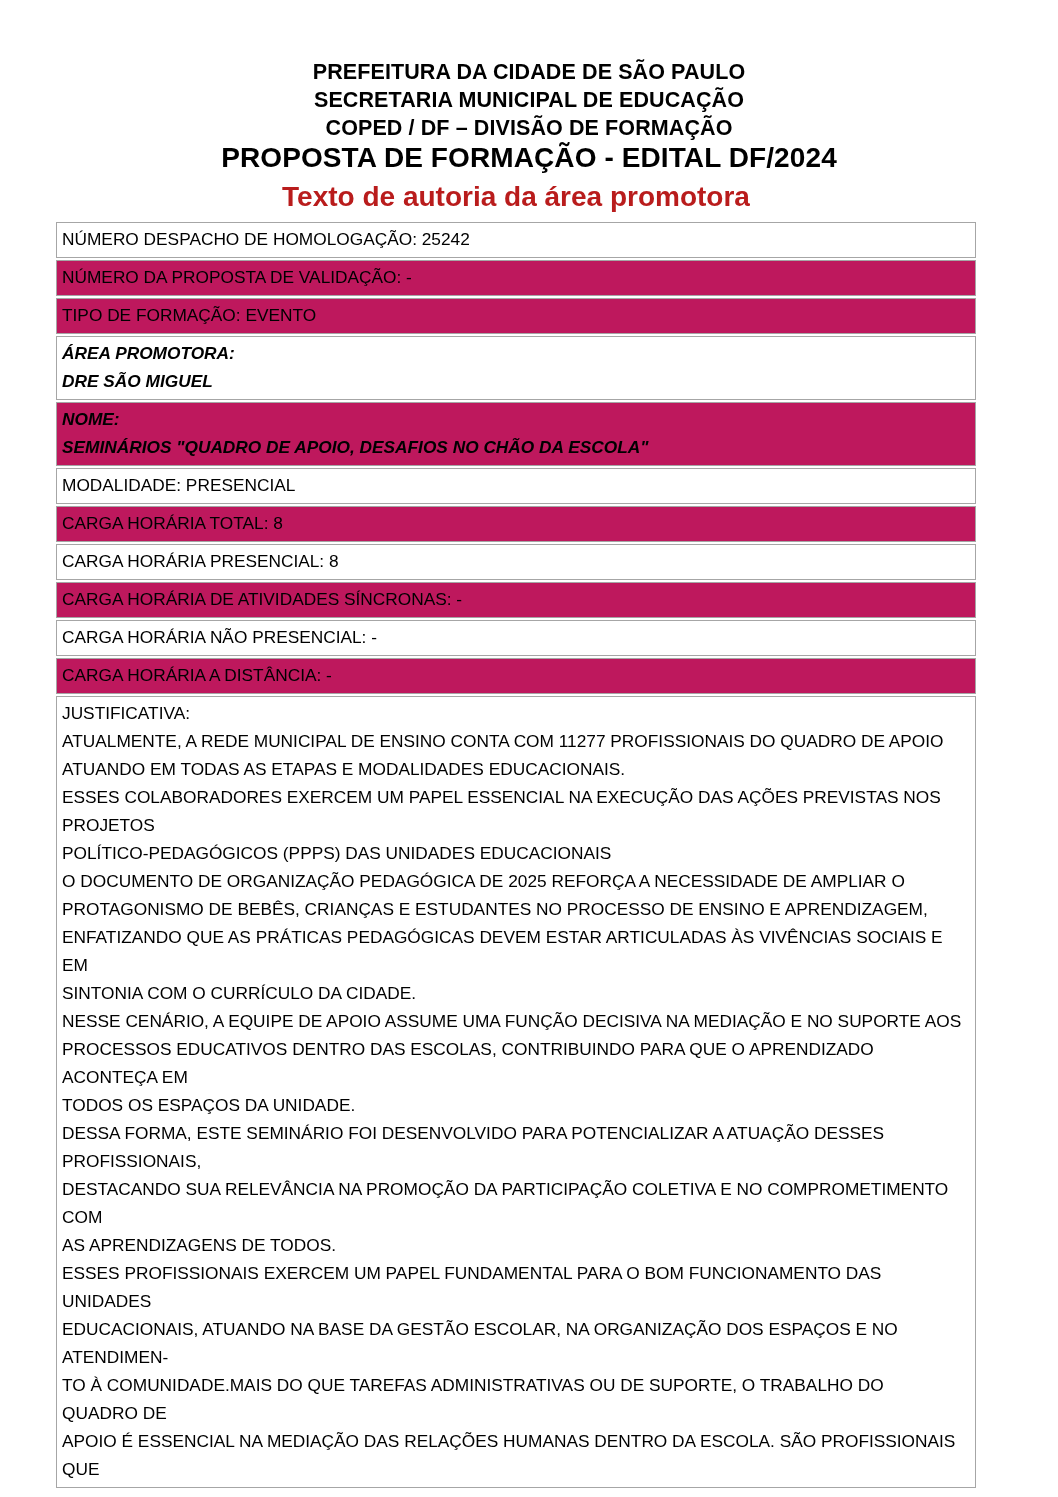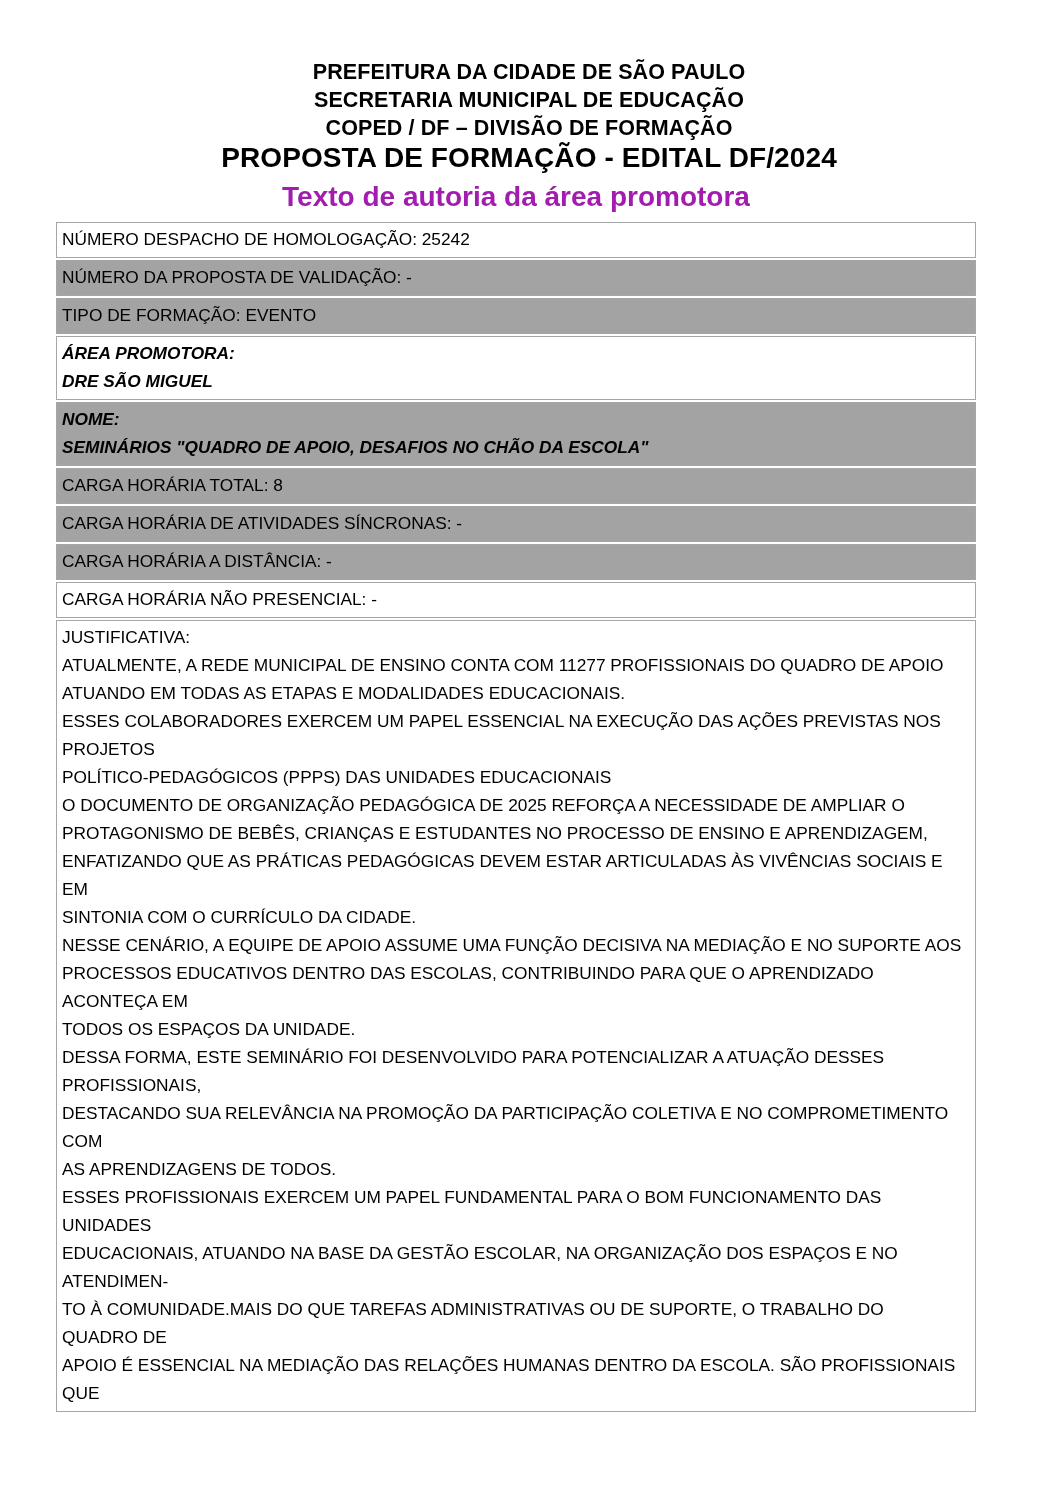--- a/index.html
+++ b/index.html
@@ -47,32 +47,32 @@
     table-layout: fixed;
   }
   .doc-table td {
     border: 1px solid #a6a6a6;
     padding: 2px 11px 4px 5px;
     vertical-align: top;
     font-size: 17.3px;
     line-height: 28px;
     background: #ffffff;
   }
-  td.shaded { background: #a3a3a3; }
+  td.shaded { background: #be185d; }
   td.plain  { background: #ffffff; }
 
   
   .banner-cell {
     background: #fbe0cd;
     border: none !important;
     text-align: center;
     padding: 4px 0 6px 0 !important;
   }
   .banner-text {
-    color: #a21caf;
+    color: #b91c1c;
     font-weight: bold;
     font-size: 28px;
     line-height: 34px;
     font-family: "Liberation Sans", sans-serif;
   }
 
   .row-line { display: block; white-space: nowrap; font-style: italic; }
   .row-line.bold { font-weight: bold; }
   .para-line { display: block; }
 </style>
@@ -116,36 +116,42 @@
         </td>
       </tr>
 
       <tr>
         <td class="shaded">
           <span class="row-line bold">NOME:</span>
           <span class="row-line bold">SEMINÁRIOS "QUADRO DE APOIO, DESAFIOS NO CHÃO DA ESCOLA"</span>
         </td>
       </tr>
 
+      <tr>
+        <td class="plain">MODALIDADE: PRESENCIAL</td>
+      </tr>
 
       <tr>
         <td class="shaded">CARGA HORÁRIA TOTAL: 8</td>
       </tr>
 
+      <tr>
+        <td class="plain">CARGA HORÁRIA PRESENCIAL: 8</td>
+      </tr>
 
       <tr>
         <td class="shaded">CARGA HORÁRIA DE ATIVIDADES SÍNCRONAS:  -</td>
       </tr>
 
       <tr>
-        <td class="shaded">CARGA HORÁRIA A DISTÂNCIA:  -</td>
+        <td class="plain">CARGA HORÁRIA NÃO PRESENCIAL:  -</td>
       </tr>
 
       <tr>
-        <td class="plain">CARGA HORÁRIA NÃO PRESENCIAL:  -</td>
+        <td class="shaded">CARGA HORÁRIA A DISTÂNCIA:  -</td>
       </tr>
 
       <tr>
         <td class="plain">
           <span class="para-line">JUSTIFICATIVA:</span>
           <span class="para-line">ATUALMENTE, A REDE MUNICIPAL DE ENSINO CONTA COM 11277 PROFISSIONAIS DO QUADRO DE APOIO</span>
           <span class="para-line">ATUANDO EM TODAS AS ETAPAS E MODALIDADES EDUCACIONAIS.</span>
           <span class="para-line">ESSES COLABORADORES EXERCEM UM PAPEL ESSENCIAL NA EXECUÇÃO DAS AÇÕES PREVISTAS NOS PROJETOS</span>
           <span class="para-line">POLÍTICO-PEDAGÓGICOS (PPPS) DAS UNIDADES EDUCACIONAIS</span>
           <span class="para-line">O DOCUMENTO DE ORGANIZAÇÃO PEDAGÓGICA DE 2025 REFORÇA A NECESSIDADE DE AMPLIAR O</span>

